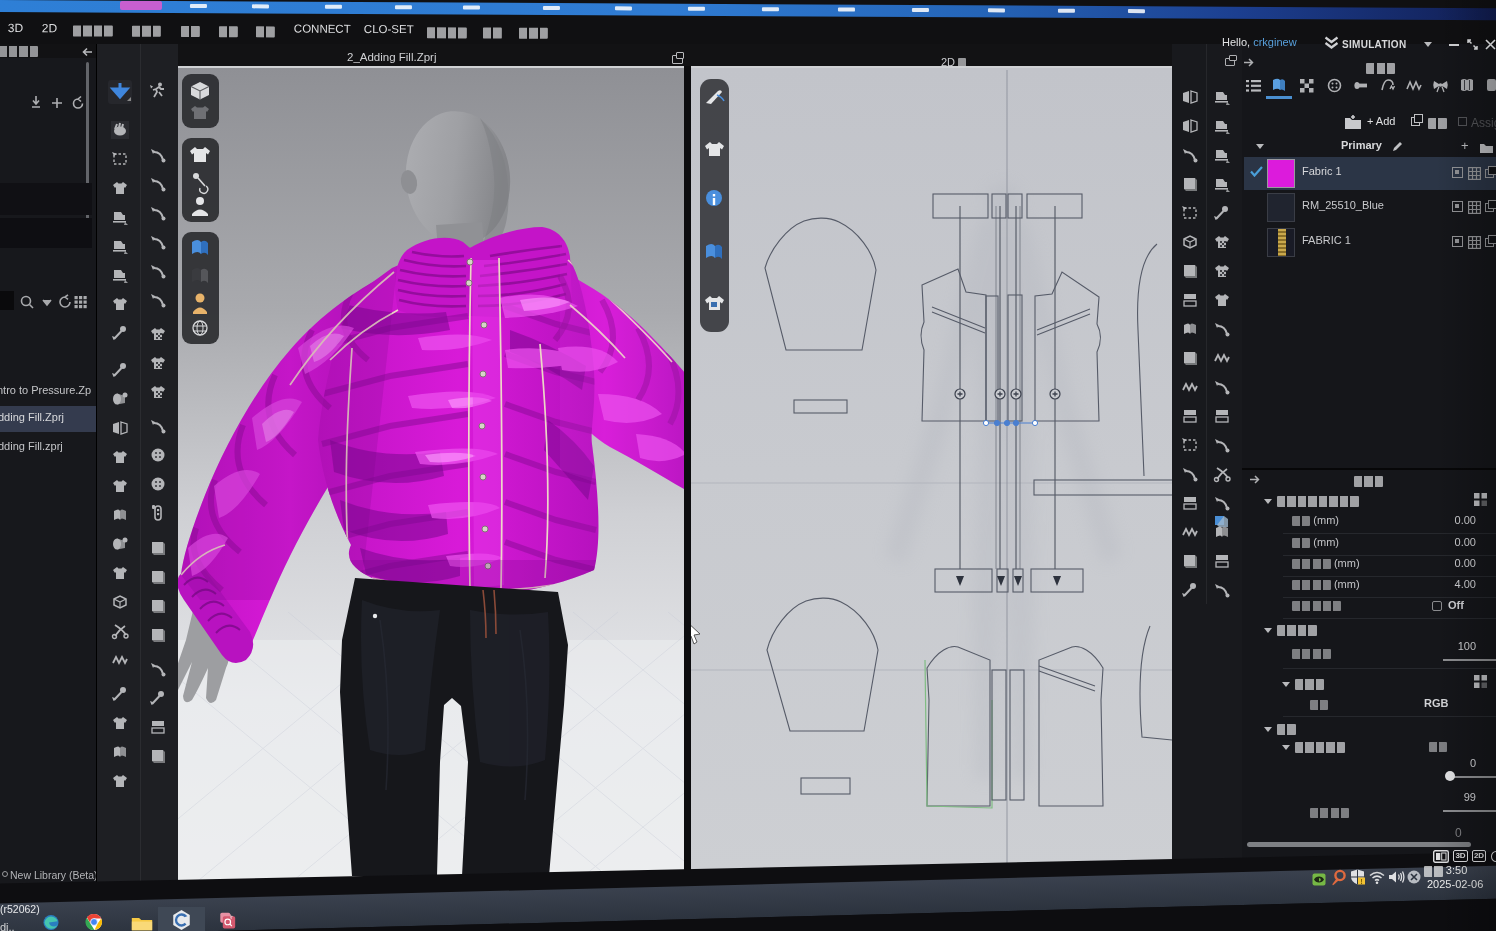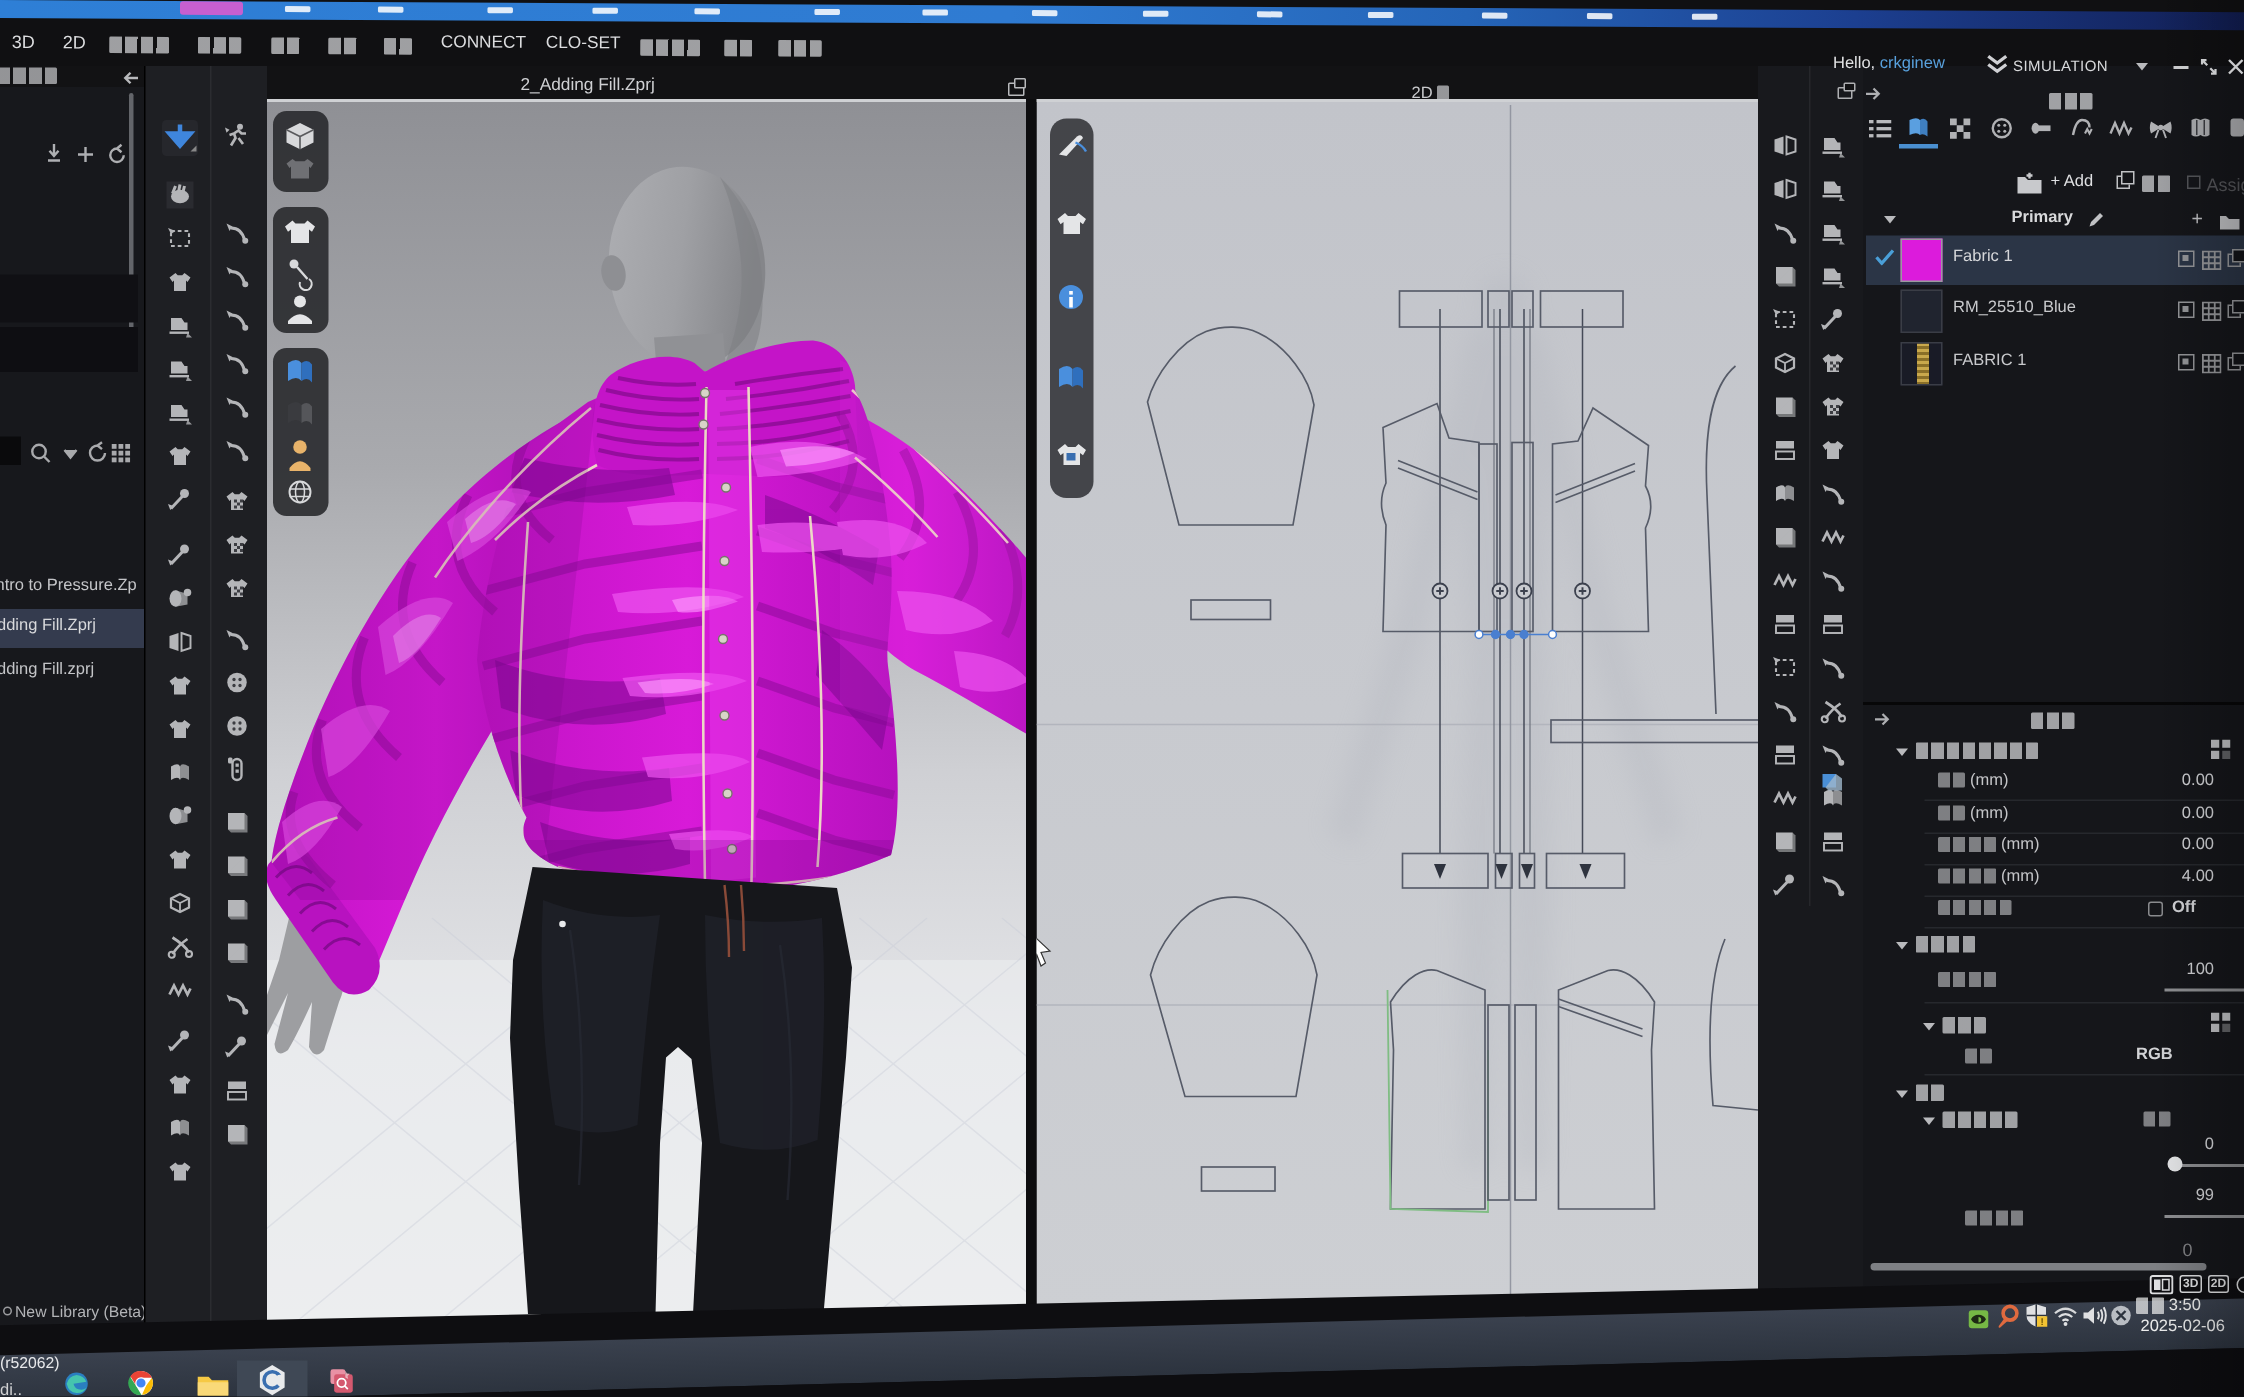--- a/index.html
+++ b/index.html
@@ -45,21 +45,21 @@
     <div class="txt" style="left:427px;top:23px"><span class="ko" style="width:39.8px"></span></div>
     <div class="txt" style="left:483px;top:23px"><span class="ko" style="width:18.8px"></span></div>
     <div class="txt" style="left:519px;top:23px"><span class="ko" style="width:29.3px"></span></div>
   </div>
 
   <div class="txt" style="left:1222px;top:36px;font-size:11px;color:#e2e3e5;z-index:5">Hello, <span style="color:#58a0dc">crkginew</span></div>
   <svg class="abs" style="left:1324px;top:36px;z-index:5" width="15" height="14" viewBox="0 0 15 14">
       <path d="M1.5 1.5 L7.5 6 L13.5 1.5" fill="none" stroke="#cfd0d3" stroke-width="2.2"></path>
       <path d="M1.5 7 L7.5 11.5 L13.5 7" fill="none" stroke="#cfd0d3" stroke-width="2.2"></path>
     </svg>
-  <div class="txt" style="left:1342px;top:39px;font-size:10px;font-weight:normal;color:#d8d9db;z-index:5;letter-spacing:0.3px">SIMULATION</div>
+  <div class="txt" style="left:1342px;top:39px;font-size:10px;font-weight:bold;color:#d8d9db;z-index:5;letter-spacing:0.3px">SIMULATION</div>
   <div class="abs tri-d" style="left:1424px;top:42px;z-index:5"></div>
   <div class="abs" style="left:1449px;top:44px;width:10px;height:2px;background:#c9cacc;z-index:5"></div>
   <svg class="abs" style="left:1467px;top:39px;z-index:5" width="11" height="11" viewBox="0 0 11 11">
       <path d="M1 4 L1 1 L4 1 M7 10 L10 10 L10 7 M1 1 L4.5 4.5 M10 10 L6.5 6.5" stroke="#c9cacc" stroke-width="1.5" fill="none"></path>
     </svg>
   <svg class="abs" style="left:1485px;top:39px;z-index:5" width="11" height="11" viewBox="0 0 11 11">
       <path d="M1 1 L10 10 M10 1 L1 10" stroke="#c9cacc" stroke-width="1.6"></path>
     </svg>
 
   <div class="abs" style="left:0;top:44px;width:1496px;height:24px;background:#121214"></div>

